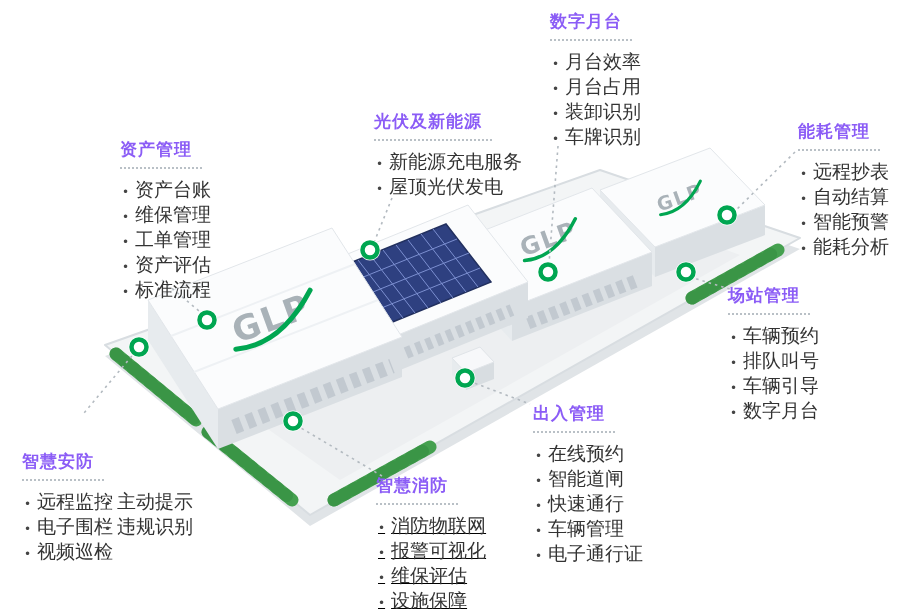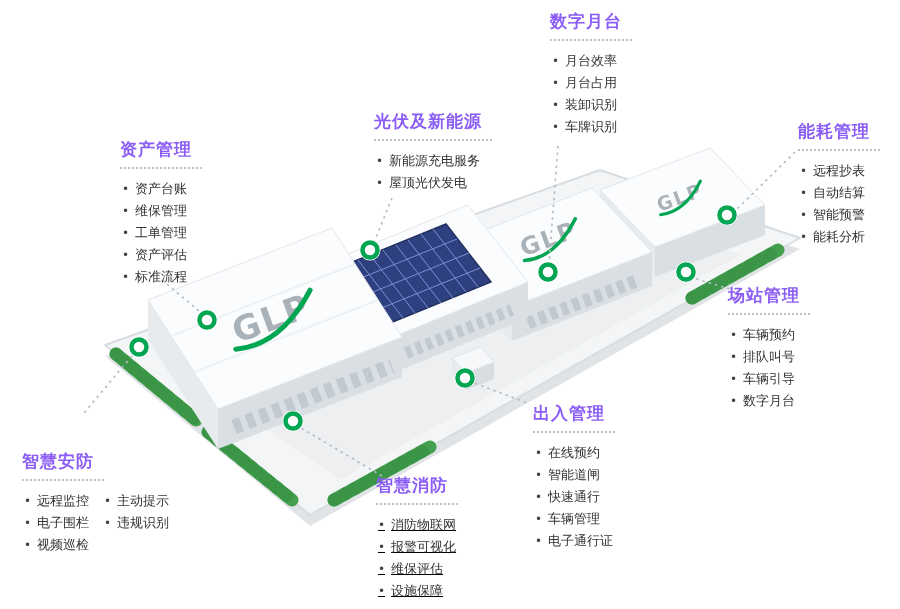--- a/index.html
+++ b/index.html
@@ -3,21 +3,21 @@
 <meta charset="utf-8">
 <style>
   html,body{margin:0;padding:0;background:#ffffff;}
   body{font-family:"DejaVu Sans","Liberation Sans",sans-serif;}
   .stage{position:relative;width:900px;height:609px;background:#ffffff;overflow:hidden;}
   .illustration{position:absolute;left:0;top:0;width:900px;height:609px;z-index:1;}
   .feature{position:absolute;z-index:2;}
   .feature-title{margin:0;font-size:17px;font-weight:bold;color:#8b5cf6;letter-spacing:1px;
     display:inline-block;border-bottom:2px dotted #b9c0c6;padding:0 10px 6px 0;white-space:nowrap;}
   .feature-items{list-style:none;margin:9px 0 0 2px;padding:0;}
-  .feature-items li{font-size:13px;color:#333333;line-height:22px;white-space:nowrap;}
+  .feature-items li{font-size:19px;color:#333333;line-height:22px;white-space:nowrap;}
   .feature-items li::before{content:"•";color:#444;margin-right:6px;font-size:12px;}
   #feat-digital{left:550px;top:10px;}
   #feat-energy{left:798px;top:120px;}
   #feat-pv{left:374px;top:110px;}
   #feat-asset{left:120px;top:138px;}
   #feat-yard{left:728px;top:284px;}
   #feat-security{left:22px;top:410px;margin-top:40px;}
   #feat-security .feature-items{display:grid;grid-template-columns:80px 80px;}
   #feat-fire{left:376px;top:474px;text-decoration:underline;}
   #feat-access{left:533px;top:402px;}

